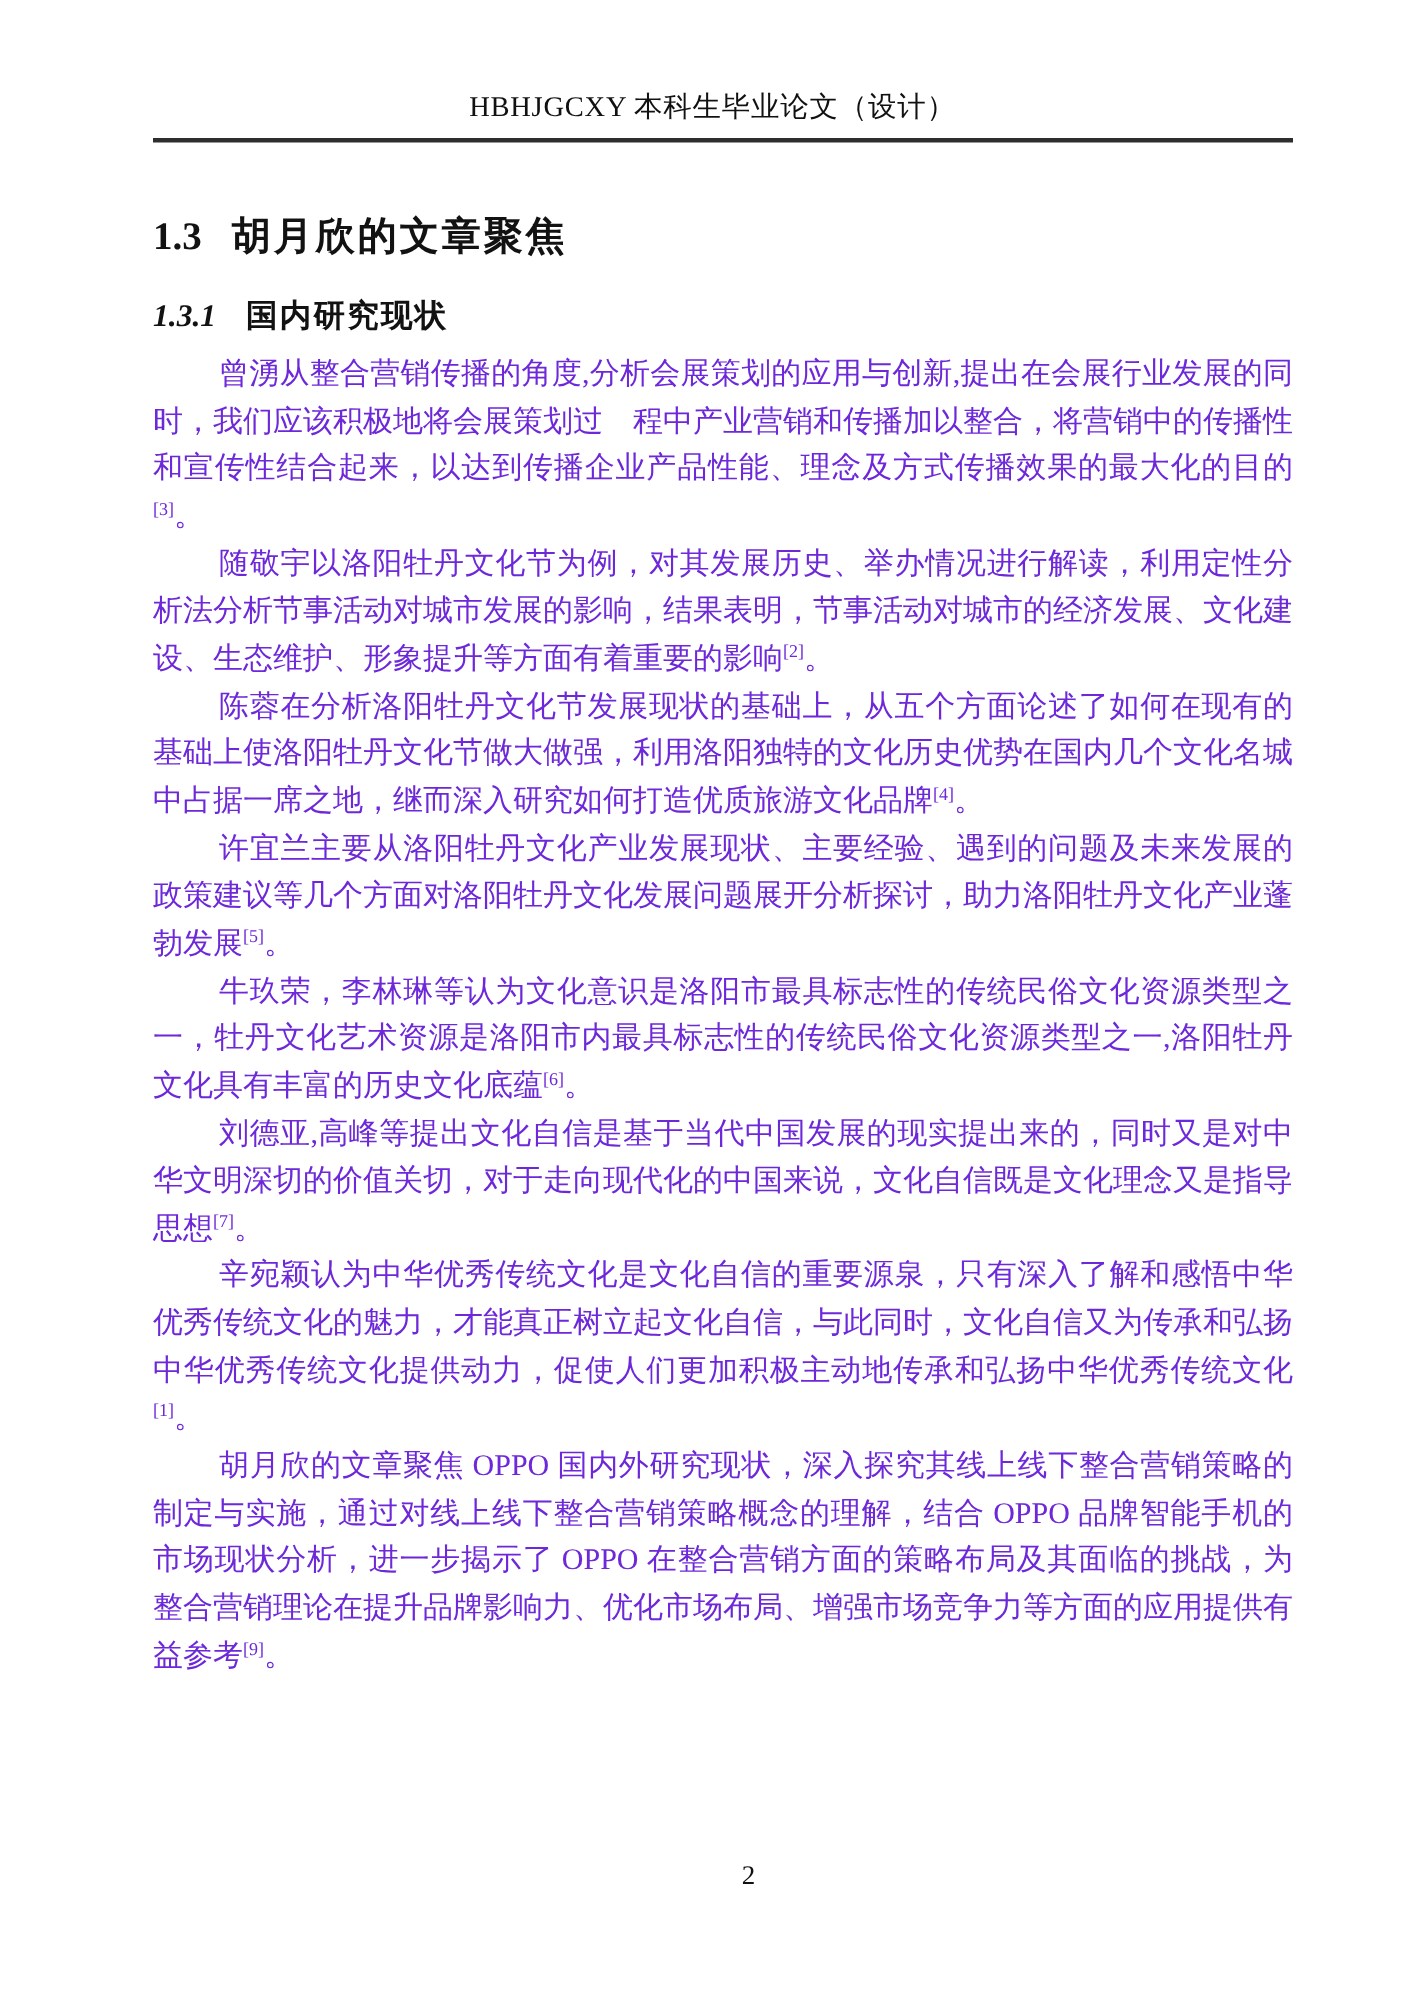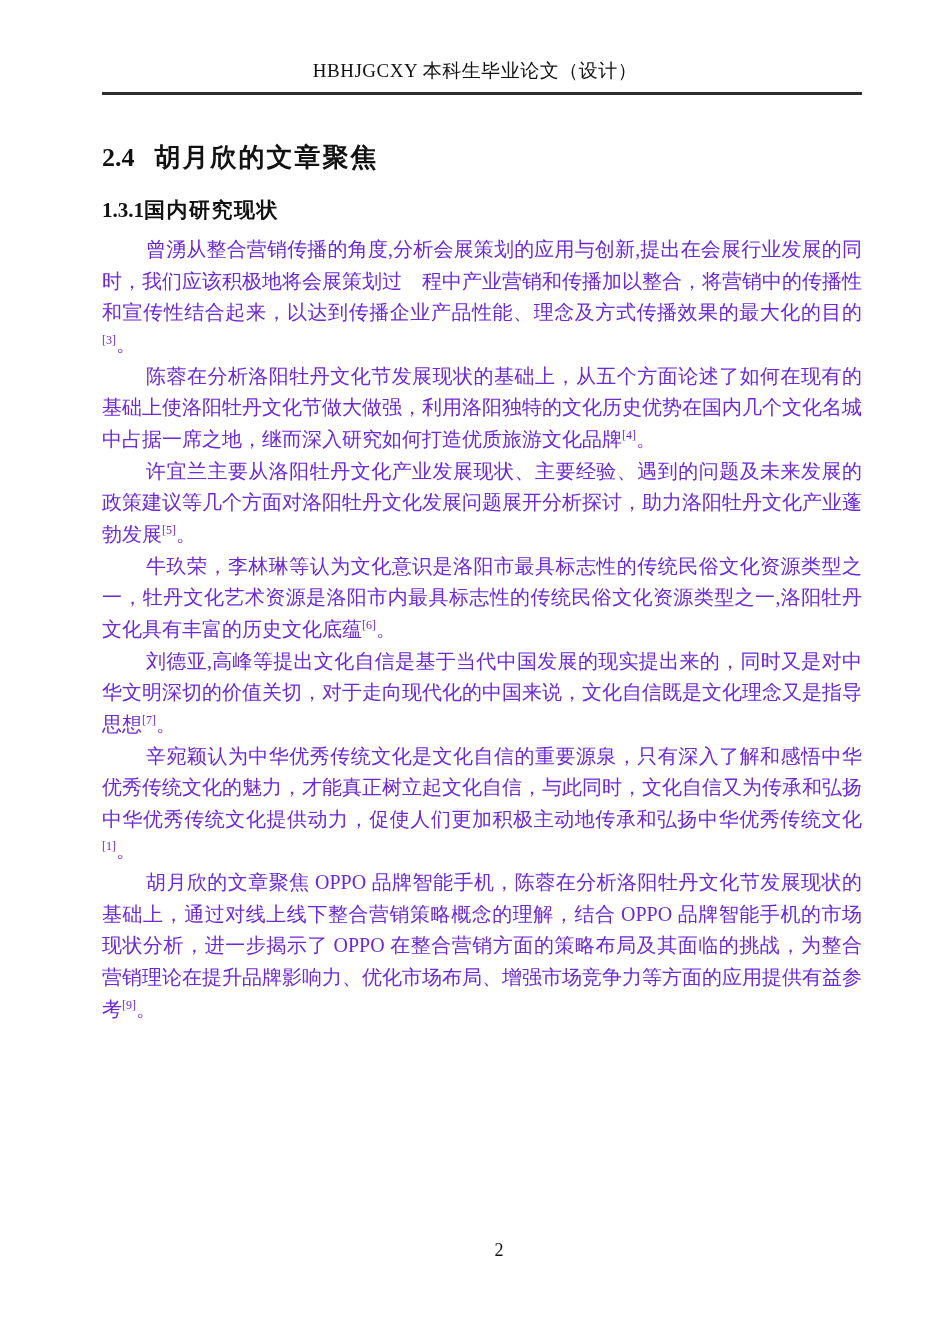--- a/index.html
+++ b/index.html
@@ -33,21 +33,21 @@
   .section-heading .ttl {
     font-family:"Liberation Sans","DejaVu Sans",sans-serif;
     font-weight:700; letter-spacing:2px;
   }
   .subsection-heading {
     position:absolute; top:197px; left:102px; width:760px;
     margin:0; font-size:21px; line-height:27px; font-weight:700;
   }
   .subsection-heading .num {
     font-family:"Liberation Serif","DejaVu Serif",serif;
-    font-weight:600; 
+    font-weight:600; margin-right:20px;font-style:italic;
   }
   .subsection-heading .ttl {
     font-family:Liberation Mono, monospace;
     font-weight:700; letter-spacing:1.5px;
   }
   .paragraphs {
     position:absolute; top:234px; left:102px; width:760px;
   }
   .body-para {
     margin:0;
@@ -73,34 +73,35 @@
 </head>
 <body>
 
 <div class="page">
 
   <div class="running-head">HBHJGCXY 本科生毕业论文（设计）</div>
 
   <div class="header-rule"></div>
 
   <h1 class="section-heading">
-    <span class="num">2.4</span><span class="ttl">胡月欣的文章聚焦</span>
+    <span class="num">1.3</span><span class="ttl">胡月欣的文章聚焦</span>
   </h1>
 
   <h2 class="subsection-heading">
     <span class="num">1.3.1</span><span class="ttl">国内研究现状</span>
   </h2>
 
   <div class="paragraphs" id="paragraphs">
       <p class="body-para"><span>曾湧从整合营销传播的角度,分析会展策划的应用与创新,提出在会展行业发展的同时，我们应该积极地将会展策划过　程中产业营销和传播加以整合，将营销中的传播性和宣传性结合起来，以达到传播企业产品性能、理念及方式传播效果的最大化的目的</span><sup class="cite">[3]</sup><span>。</span></p>
+      <p class="body-para"><span>随敬宇以洛阳牡丹文化节为例，对其发展历史、举办情况进行解读，利用定性分析法分析节事活动对城市发展的影响，结果表明，节事活动对城市的经济发展、文化建设、生态维护、形象提升等方面有着重要的影响</span><sup class="cite">[2]</sup><span>。</span></p>
       <p class="body-para"><span>陈蓉在分析洛阳牡丹文化节发展现状的基础上，从五个方面论述了如何在现有的基础上使洛阳牡丹文化节做大做强，利用洛阳独特的文化历史优势在国内几个文化名城中占据一席之地，继而深入研究如何打造优质旅游文化品牌</span><sup class="cite">[4]</sup><span>。</span></p>
       <p class="body-para"><span>许宜兰主要从洛阳牡丹文化产业发展现状、主要经验、遇到的问题及未来发展的政策建议等几个方面对洛阳牡丹文化发展问题展开分析探讨，助力洛阳牡丹文化产业蓬勃发展</span><sup class="cite">[5]</sup><span>。</span></p>
       <p class="body-para"><span>牛玖荣，李林琳等认为文化意识是洛阳市最具标志性的传统民俗文化资源类型之一，牡丹文化艺术资源是洛阳市内最具标志性的传统民俗文化资源类型之一,洛阳牡丹文化具有丰富的历史文化底蕴</span><sup class="cite">[6]</sup><span>。</span></p>
       <p class="body-para"><span>刘德亚,高峰等提出文化自信是基于当代中国发展的现实提出来的，同时又是对中华文明深切的价值关切，对于走向现代化的中国来说，文化自信既是文化理念又是指导思想</span><sup class="cite">[7]</sup><span>。</span></p>
       <p class="body-para"><span>辛宛颖认为中华优秀传统文化是文化自信的重要源泉，只有深入了解和感悟中华优秀传统文化的魅力，才能真正树立起文化自信，与此同时，文化自信又为传承和弘扬中华优秀传统文化提供动力，促使人们更加积极主动地传承和弘扬中华优秀传统文化</span><sup class="cite">[1]</sup><span>。</span></p>
-      <p class="body-para"><span>胡月欣的文章聚焦 OPPO 品牌智能手机，陈蓉在分析洛阳牡丹文化节发展现状的基础上，通过对线上线下整合营销策略概念的理解，结合 OPPO 品牌智能手机的市场现状分析，进一步揭示了 OPPO 在整合营销方面的策略布局及其面临的挑战，为整合营销理论在提升品牌影响力、优化市场布局、增强市场竞争力等方面的应用提供有益参考</span><sup class="cite">[9]</sup><span>。</span></p>
+      <p class="body-para"><span>胡月欣的文章聚焦 OPPO 国内外研究现状，深入探究其线上线下整合营销策略的制定与实施，通过对线上线下整合营销策略概念的理解，结合 OPPO 品牌智能手机的市场现状分析，进一步揭示了 OPPO 在整合营销方面的策略布局及其面临的挑战，为整合营销理论在提升品牌影响力、优化市场布局、增强市场竞争力等方面的应用提供有益参考</span><sup class="cite">[9]</sup><span>。</span></p>
     </div>
 
   <div class="page-footer">
     <span>2</span>
   </div>
 
 </div>
 
 </body></html>

